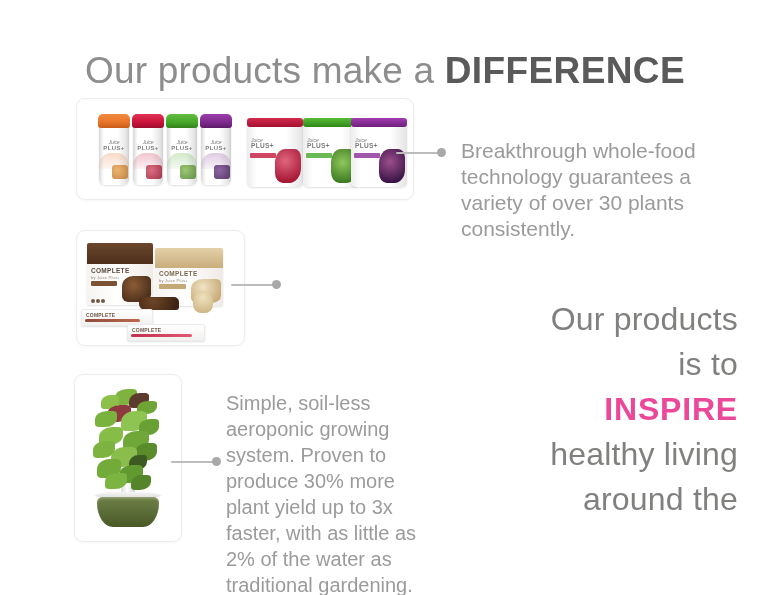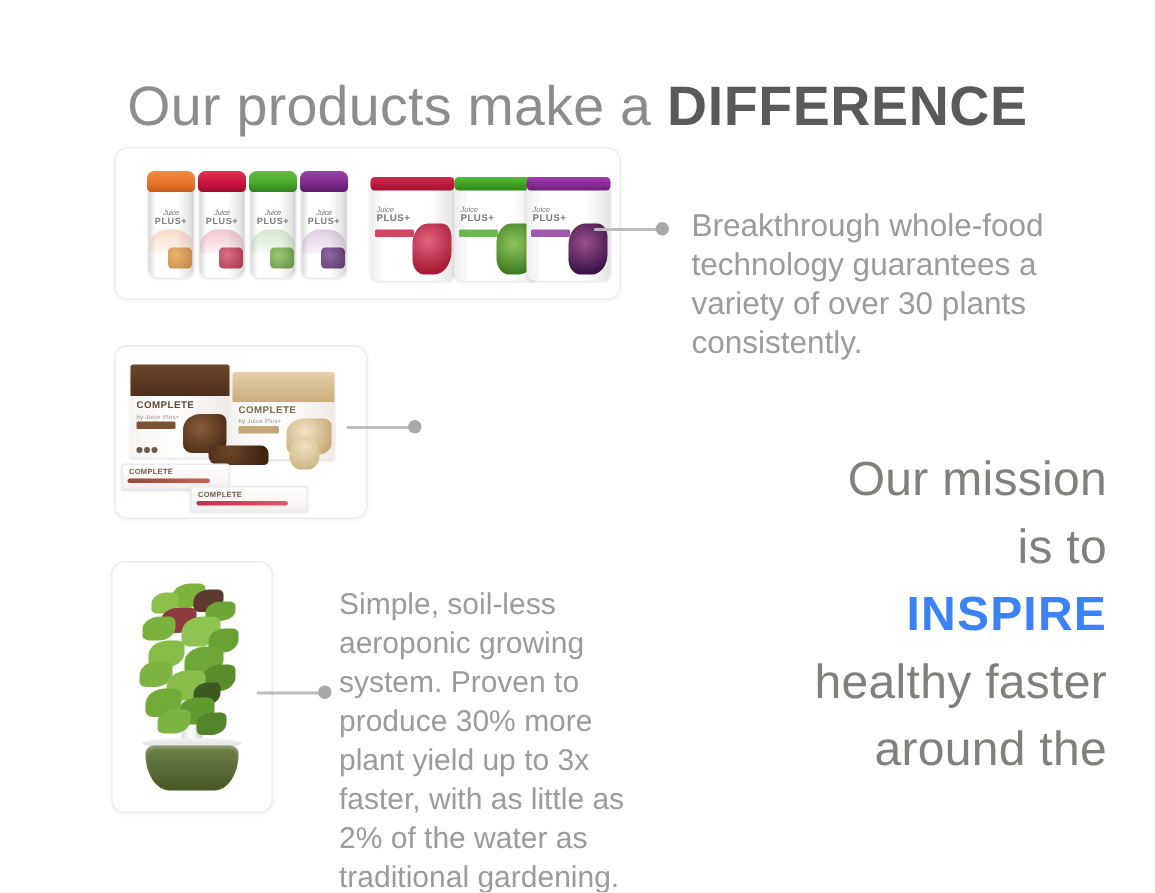--- a/index.html
+++ b/index.html
@@ -358,21 +358,21 @@
     width: 330px;
     text-align: right;
     font-size: 32px;
     line-height: 45px;
     color: #80807f;
     font-weight: 300;
     letter-spacing: 0.2px;
   }
   .mission .m-bold {
     font-weight: 700;
-    color: #3b82f6;
+    color: #ec4899;
     letter-spacing: 0.8px;
   }
 </style>
 </head>
 <body>
 
 <div id="page">
 
   <h1 class="headline">
     <span class="h-light">Our products make a </span><span class="h-bold">DIFFERENCE</span>
@@ -504,20 +504,20 @@
   </div>
   <div class="connector conn-3">
     <div class="c-line"></div>
     <div class="c-dot"></div>
   </div>
 
   <p class="callout callout-1">Breakthrough whole-food technology guarantees a variety of over 30 plants consistently.</p>
   <p class="callout callout-3">Simple, soil-less aeroponic growing system. Proven to produce 30% more plant yield up to 3x faster, with as little as 2% of the water as traditional gardening.</p>
 
   <div class="mission">
-    <div>Our mission</div>
+    <div>Our products</div>
     <div>is to</div>
     <div class="m-bold">INSPIRE</div>
-    <div>healthy faster</div>
+    <div>healthy living</div>
     <div>around the</div>
   </div>
 
 </div>
 
 </body></html>

